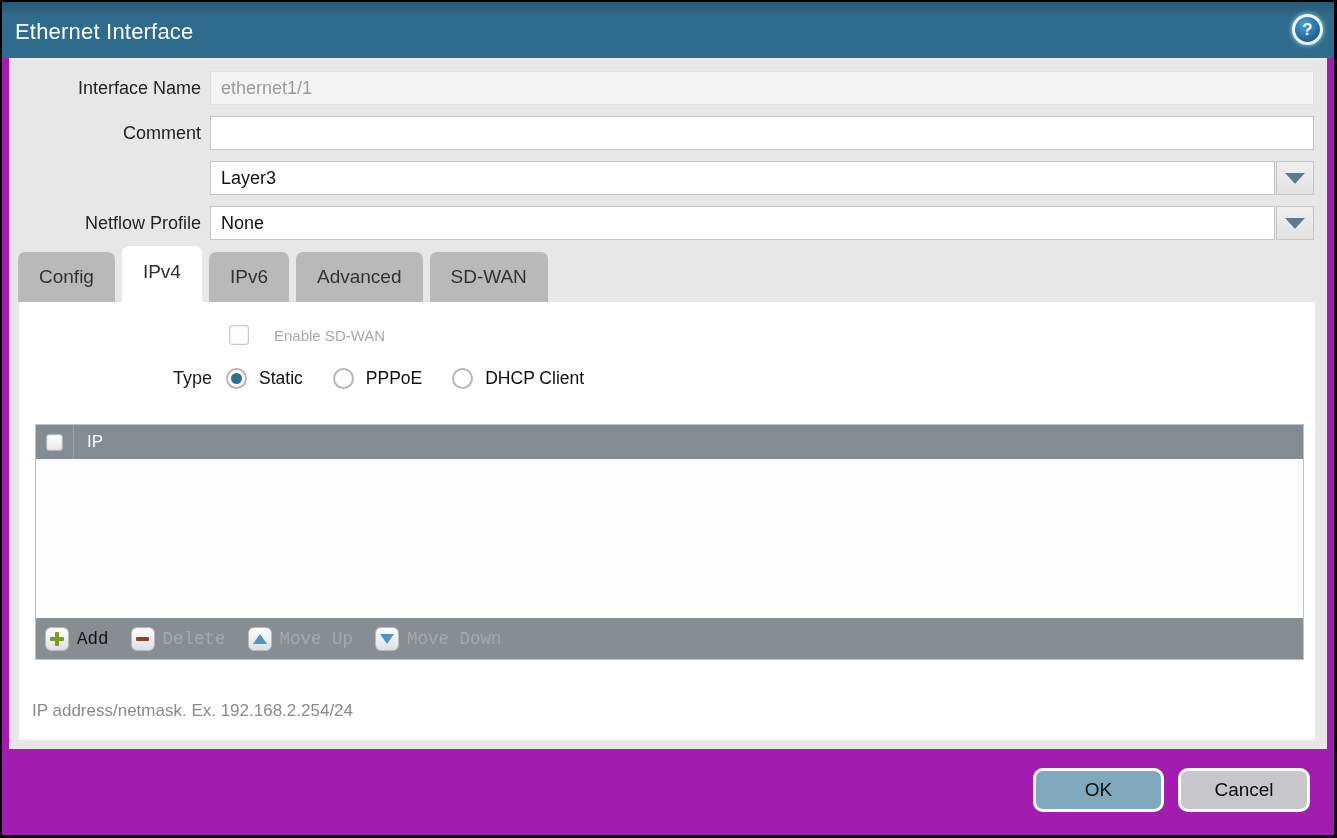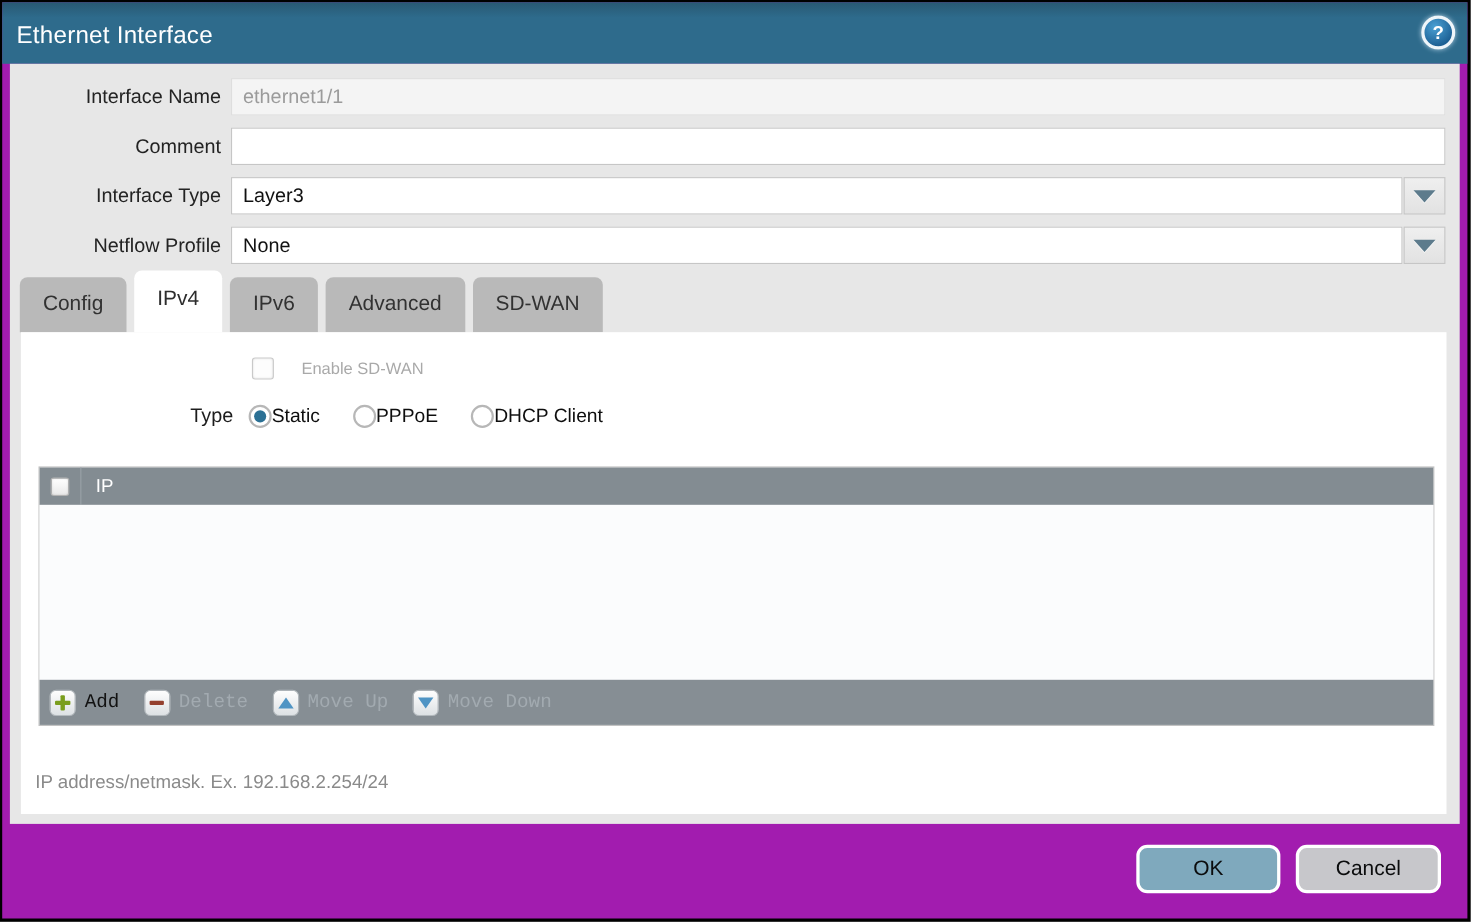--- a/index.html
+++ b/index.html
@@ -62,21 +62,21 @@
     background:linear-gradient(#ffffff,#e9e9e9);box-shadow:inset 0 0 2px rgba(0,0,0,.15);
     cursor:pointer;flex:none;
   }
   .cb.dis{border-color:#c9c9c9;background:#fdfdfd;}
   .sdwan-row{position:absolute;left:210px;top:23px;display:flex;align-items:center;}
   .sdwan-row .cb{width:20px;height:20px;}
   .sdwan-label{margin-left:25px;font-size:15px;color:#a9a9a9;}
   .type-row{position:absolute;left:0;top:66px;right:20px;display:flex;align-items:center;}
   .type-label{width:193px;text-align:right;font-size:18px;color:#1d1d1d;flex:none;}
   .radio-group{display:flex;align-items:center;margin-left:14px;gap:30px;}
-  .radio-opt{display:flex;align-items:center;cursor:pointer;}
+  .radio-opt{display:flex;align-items:center;gap:12px;cursor:pointer;}
   .radio{
     width:21px;height:21px;border-radius:50%;border:2px solid #b7b7b7;background:#fff;
     box-sizing:border-box;flex:none;
   }
   .radio.sel::after{content:"";display:block;width:11px;height:11px;border-radius:50%;
     background:#2b7094;margin:3px;}
   .radio-opt span{font-size:17.5px;color:#0e0e0e;}
   
   .tbl{position:absolute;left:16px;top:122px;width:1267px;border:1px solid #c2c2c2;
     display:flex;flex-direction:column;}
@@ -139,21 +139,20 @@
     </div>
 
     <div class="form-row" style="top:58px">
       <div class="flabel">Comment</div>
       <div class="fieldwrap">
         <input class="txt" value="" style="">
       </div>
     </div>
 
     <div class="form-row" style="top:103px">
-      <div class="flabel">Interface Type</div>
       <div class="fieldwrap">
         <input class="txt" value="Layer3" style="">
         <div class="dd-btn">
           <div class="dd-tri"></div>
         </div>
       </div>
     </div>
 
     <div class="form-row" style="top:148px">
       <div class="flabel">Netflow Profile</div>

